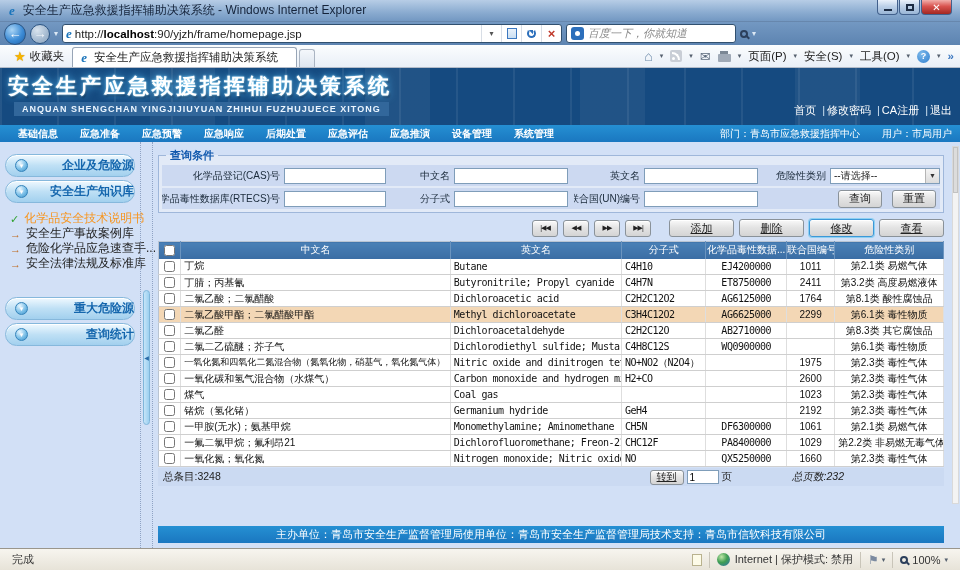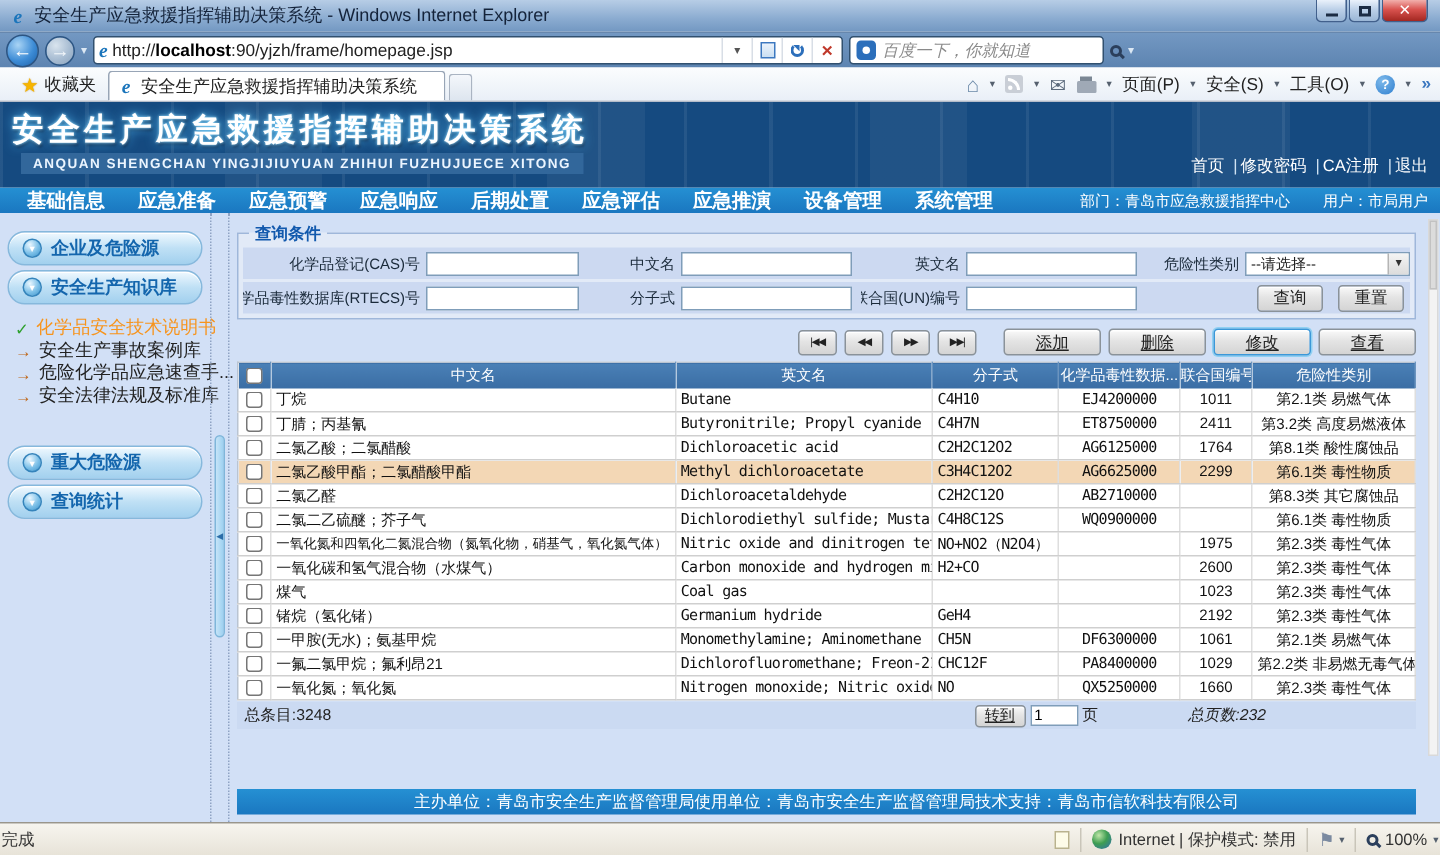--- a/index.html
+++ b/index.html
@@ -57,28 +57,28 @@
   
   .banner { height:57px; background:#154a80; background-image:repeating-linear-gradient(90deg, rgba(255,255,255,.07) 0 2px, transparent 2px 57px), repeating-linear-gradient(90deg, transparent 0 150px, rgba(255,255,255,.05) 150px 215px); position:relative; overflow:hidden; }
   .banner h1 { font-size:21px; color:#fff; letter-spacing:3px; margin:4px 0 1px 8px; text-shadow:0 0 8px #59c6ff, 0 0 2px #c8efff, 1px 2px 2px rgba(0,0,20,.55); white-space:nowrap; }
   .pinyin { display:inline-block; margin-left:14px; background:#32679b; color:#ebf5ff; font-size:9px; font-weight:bold; letter-spacing:1px; padding:2px 8px; white-space:nowrap; }
   .banner-links { position:absolute; right:8px; bottom:7px; display:flex; color:#fff; font-size:11px; }
   .blink { cursor:pointer; }
   .blink + .blink::before { content:"|"; margin:0 2px 0 6px; color:#cfe2f2; }
 
   .navbar { height:17px; background:linear-gradient(#2590d3,#1a77c0); display:flex; align-items:center; color:#fff; padding:0 8px; }
   .nav-left { display:flex; gap:2px; }
-  .nav-item { font-size:13px; font-weight:bold; padding:0 10px; white-space:nowrap; cursor:pointer;text-align:center; }
+  .nav-item { font-size:10px; font-weight:bold; padding:0 10px; white-space:nowrap; cursor:pointer;text-align:center; }
   .nav-right { margin-left:auto; display:flex; gap:22px; font-size:10px; white-space:nowrap; }
 
   
   .workspace { height:406px; background:#d2e0f6; display:flex; position:relative; }
 
   .sidebar { width:140px; padding-top:9px; }
-  .acc { margin:3px 5px; height:23px; border:1px solid #86b8dc; border-radius:12px; background:linear-gradient(#f0f9ff,#bfe0f5 50%,#a2d0ee); box-shadow:inset 0 1px #fff; display:flex; align-items:center; gap:6px; padding-left:9px; color:#1466ad; font-weight:bold; font-size:12px; cursor:pointer; white-space:nowrap; }
+  .acc { margin:3px 5px; height:23px; border:1px solid #86b8dc; border-radius:12px; background:linear-gradient(#f0f9ff,#bfe0f5 50%,#a2d0ee); box-shadow:inset 0 1px #fff; display:flex; align-items:center; gap:6px; padding-left:9px; color:#1466ad; font-weight:bold; font-size:12px; cursor:pointer; white-space:nowrap;justify-content:space-between; }
   .acc-icon { width:13px; height:13px; flex:0 0 auto; border-radius:50%; background:radial-gradient(circle at 35% 28%,#eaf7ff,#7cc0e8 55%,#3f93ca); border:1px solid #3584bb; color:#fff; font-size:7px; display:flex; align-items:center; justify-content:center; }
   .acc.gap-top { margin-top:26px; }
   .side-items { margin:8px 0 4px 10px; }
   .side-item { display:flex; align-items:center; gap:5px; height:15px; cursor:pointer; white-space:nowrap; }
   .side-item .bullet::before { content:"→"; color:#bf6a1f; font-weight:bold; font-size:11px; line-height:1; }
   .side-item.active .bullet::before { content:"✓"; color:#2fA12f; }
   .side-label { font-size:12px; color:#222; }
   .side-item.active .side-label { color:#f7941d; }
 
   .splitter { width:13px; border-left:1px dotted #8fa3c4; border-right:1px dotted #8fa3c4; position:relative; }
@@ -123,21 +123,21 @@
   .goto-btn { height:15px; padding:0 6px; font-size:10px;text-decoration:underline; }
   .page-input { width:32px; height:14px; border:1px solid #7f9db9; font-size:10px; padding:0 2px; margin:0 3px; font-family:inherit; }
   .total-pages { margin:0 95px 0 60px;font-style:italic; }
 
   .bottombar { margin-top:auto; height:17px; background:linear-gradient(#2590d3,#1a77c0); color:#fff; font-size:11px; display:flex; align-items:center; justify-content:center; margin-bottom:5px; white-space:nowrap; }
 
   .main-scroll { position:absolute; right:1px; top:4px; bottom:44px; width:7px; background:#f3f3f3; border:1px solid #d9d9d9; }
   .main-scroll .thumb { width:100%; height:46px; background:#dcdcdc; border:1px solid #c2c2c2; }
 
   
-  .statusbar { height:22px; background:linear-gradient(#f7f5ef,#e7e3d8); border-top:1px solid #9a968c; display:flex; align-items:center; padding:0 1px; font-size:11px; color:#333; }
+  .statusbar { height:22px; background:linear-gradient(#f7f5ef,#e7e3d8); border-top:1px solid #9a968c; display:flex; align-items:center; padding:0 12px; font-size:11px; color:#333; }
   .statusbar .sep { width:1px; height:16px; background:#c9c5b9; margin:0 7px; }
   .statusbar .right { margin-left:auto; display:flex; align-items:center; }
   .page-glyph { width:10px; height:12px; background:#fdfbe8; border:1px solid #b9b28e; }
   .globe-glyph { width:13px; height:13px; border-radius:50%; background:radial-gradient(circle at 35% 30%,#bfe6a8,#3f9e52 45%,#2f6fae); margin-right:5px; }
   .flag-glyph { color:#7b8aa0; font-size:12px; line-height:1; margin-right:3px; }
   .zoom-text { margin:0 4px 0 4px; }
 </style>
 </head>
 <body>
 

